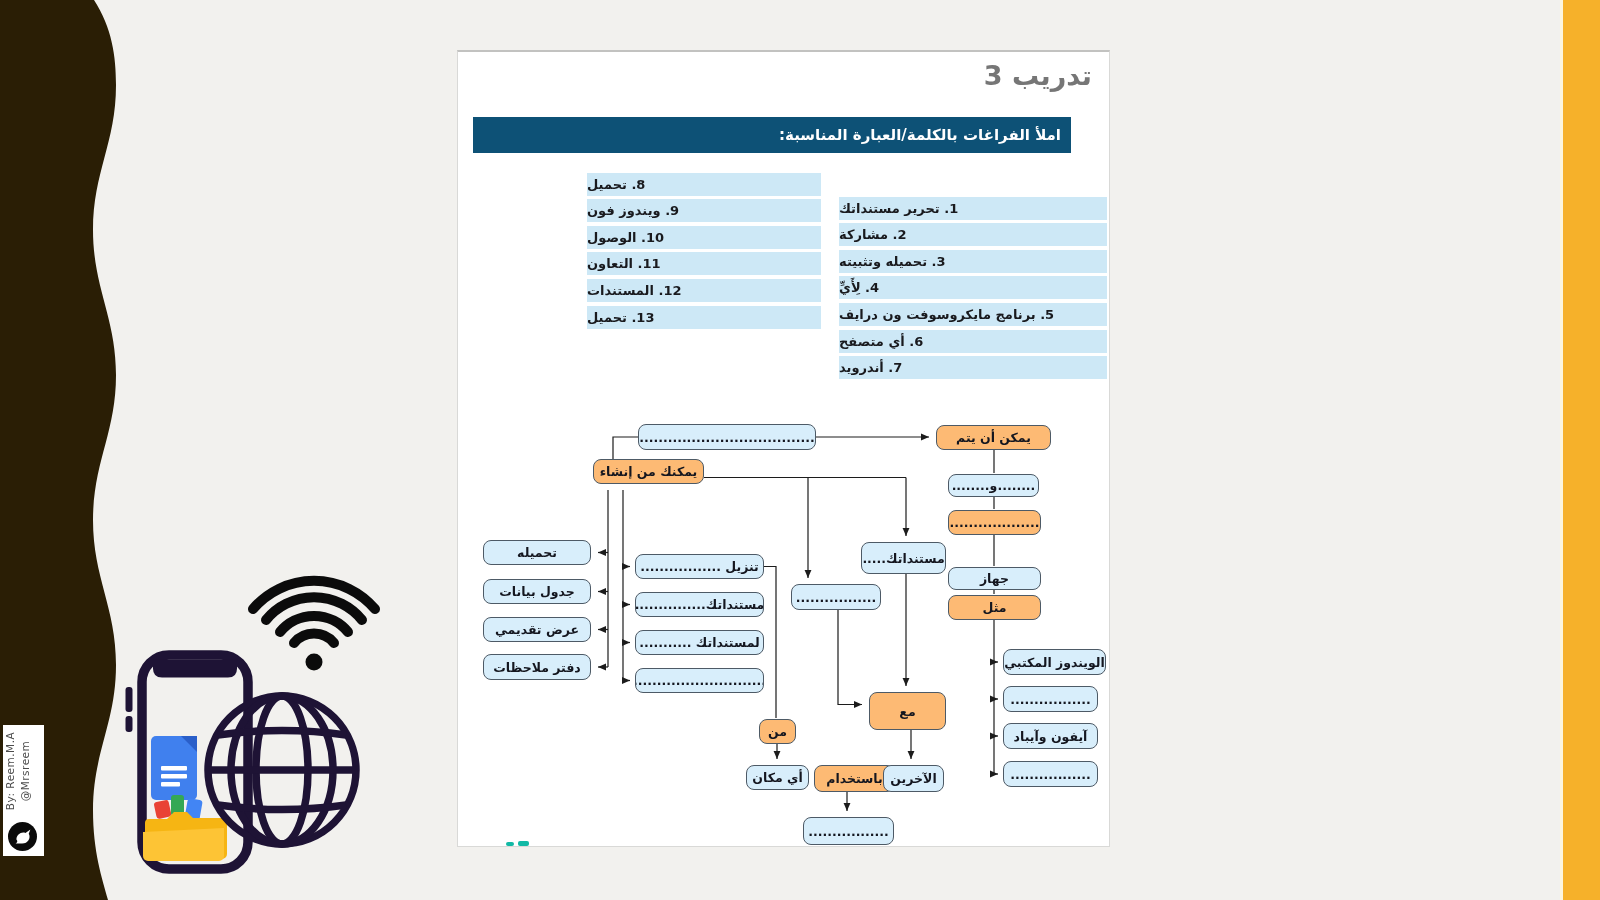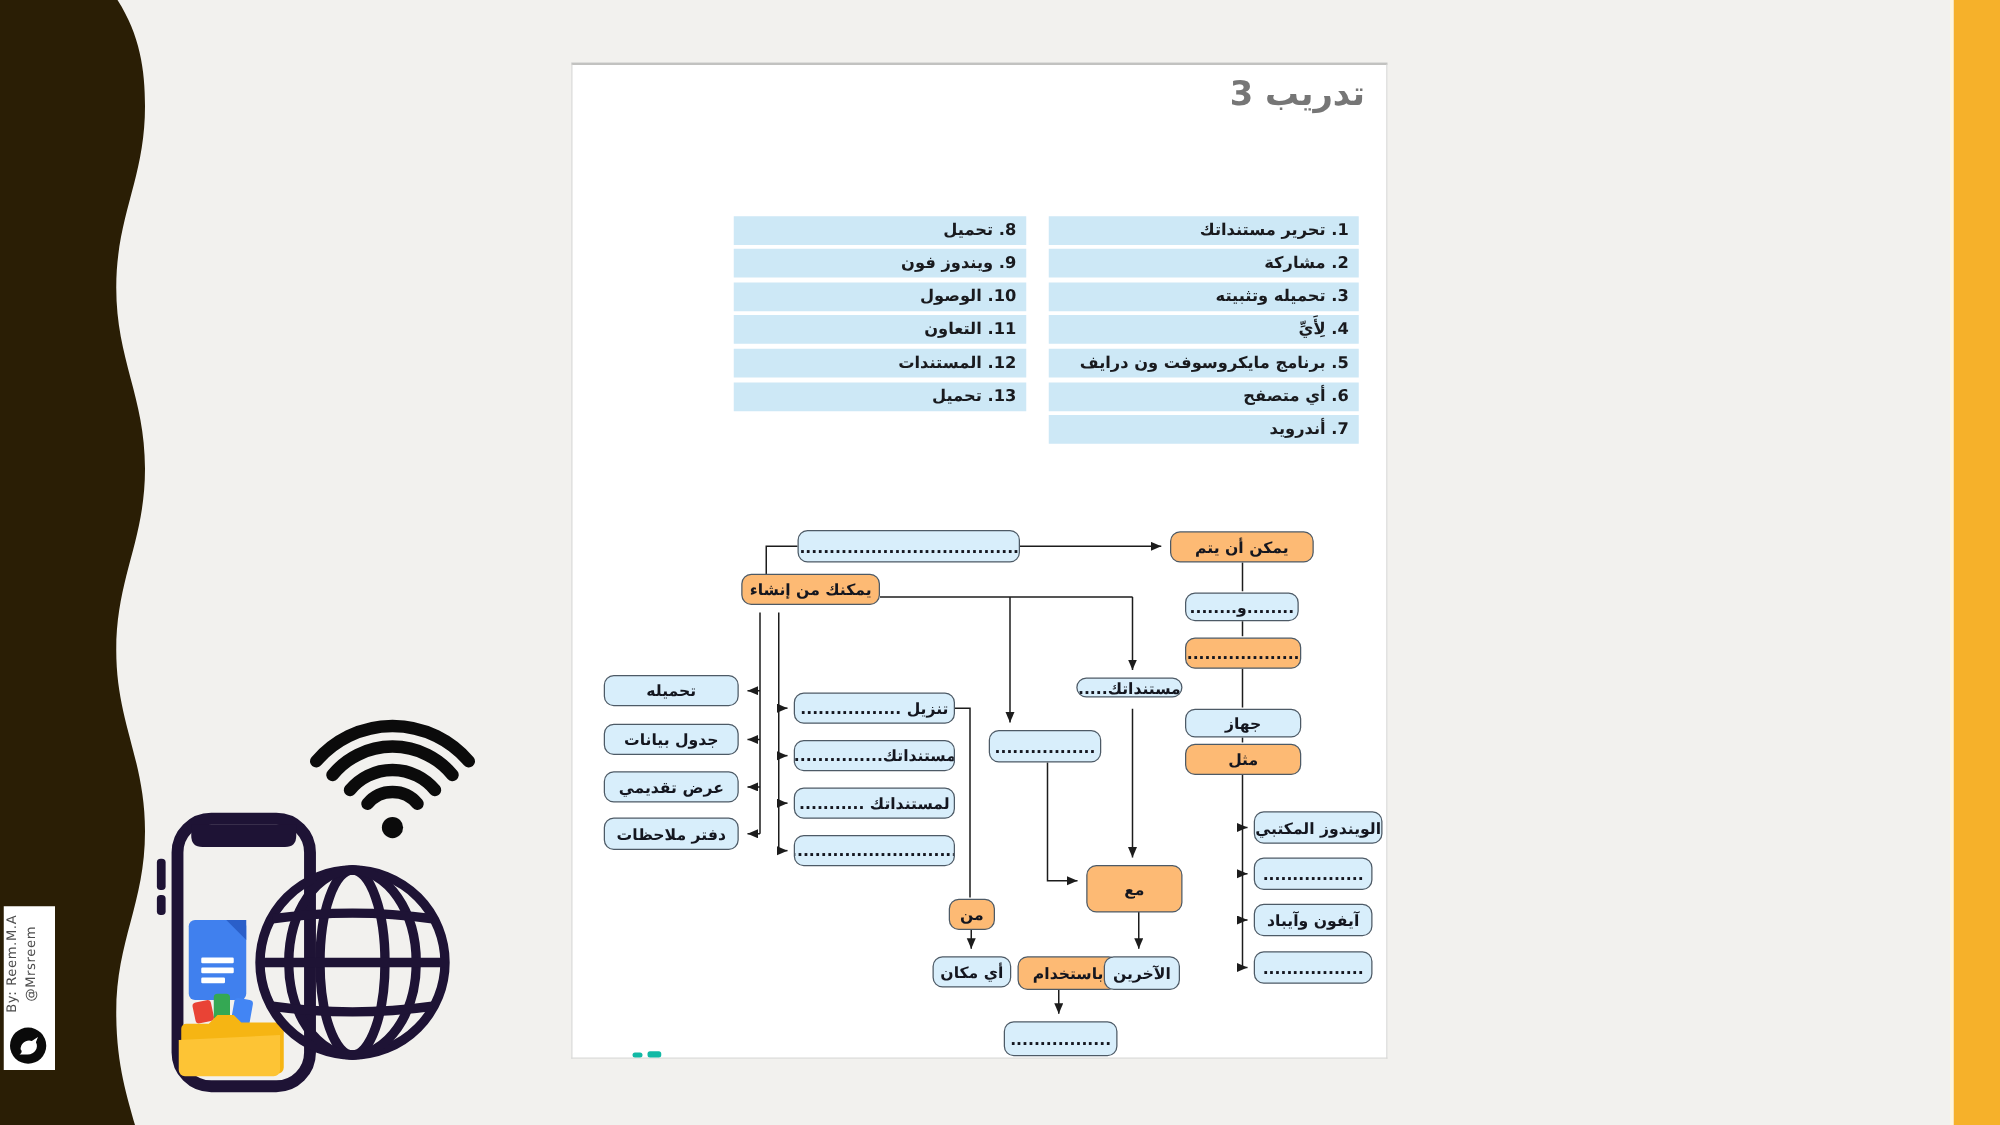--- a/index.html
+++ b/index.html
@@ -13,23 +13,23 @@
   .slide{left:457px;top:50px;width:653px;height:797px;background:#ffffff;
          border:1px solid #d9d9d7;border-top:2px solid #c2c2c0;box-sizing:border-box;}
   .slide-title{position:absolute;right:17px;top:8px;font-size:27px;font-weight:bold;
                color:#767676;direction:rtl;}
   .instruction-bar{position:absolute;left:15px;top:65px;width:598px;height:36px;
                    background:#0d5176;color:#ffffff;direction:rtl;text-align:right;
                    font-size:15px;font-weight:bold;line-height:36px;
                    padding-right:10px;box-sizing:border-box;}
   
   .bank-row{position:absolute;height:23px;background:#cde8f6;direction:rtl;
-            text-align:right;font-size:13px;font-weight:bold;color:#191a1e;
+            text-align:left;font-size:13px;font-weight:bold;color:#191a1e;
             line-height:23px;padding-right:8px;box-sizing:border-box;white-space:nowrap;overflow:hidden;}
-  .col-r{left:381px;width:248px;}
+  .col-r{left:381px;width:268px;margin-top:24px;}
   .col-l{left:129px;width:234px;}
   
   .fbox{position:absolute;border:1.4px solid #4d5a66;border-radius:8px;
         display:flex;align-items:center;justify-content:center;
         font-size:12.5px;font-weight:bold;color:#14161f;direction:rtl;
         white-space:nowrap;overflow:hidden;box-sizing:border-box;}
   .fblue{background:#d8eefb;}
   .fwhite{background:#fdba74;}
   .frag{position:absolute;background:#12b9a5;border-radius:2px;}
   
@@ -96,20 +96,21 @@
     <path d="M8 19c0-6 6-10 11-8l6-4-2 5c3 5-1 12-8 12h-8c2-1 3-3 1-5z" fill="#ffffff" transform="scale(0.82) translate(3.5,3.5)"></path>
   </svg>
 </div>
 
 <div class="abs accent-line"></div>
 <div class="abs accent-bar"></div>
 
 <div class="abs slide">
 
   <div class="slide-title">تدريب 3</div>
+  <div class="instruction-bar">املأ الفراغات بالكلمة/العبارة المناسبة:</div>
 
   <div>
     <div class="bank-row col-r" style="top:121px">1. تحرير مستنداتك</div>
     <div class="bank-row col-r" style="top:147px">2. مشاركة</div>
     <div class="bank-row col-r" style="top:174px">3. تحميله وتثبيته</div>
     <div class="bank-row col-r" style="top:200px">4. لِأَيِّ</div>
     <div class="bank-row col-r" style="top:227px">5. برنامج مايكروسوفت ون درايف</div>
     <div class="bank-row col-r" style="top:254px">6. أي متصفح</div>
     <div class="bank-row col-r" style="top:280px">7. أندرويد</div>
     <div class="bank-row col-l" style="top:121px">8. تحميل</div>
@@ -173,21 +174,21 @@
     <div class="fbox fblue" style="left:545px;top:709px;width:95px;height:26px">.................</div>
     <div class="fbox fwhite" style="left:135px;top:407px;width:111px;height:25px">يمكنك من إنشاء</div>
     <div class="fbox fblue" style="left:25px;top:488px;width:108px;height:25px">تحميله</div>
     <div class="fbox fblue" style="left:25px;top:527px;width:108px;height:25px">جدول بيانات</div>
     <div class="fbox fblue" style="left:25px;top:565px;width:108px;height:25px">عرض تقديمي</div>
     <div class="fbox fblue" style="left:25px;top:602px;width:108px;height:26px">دفتر ملاحظات</div>
     <div class="fbox fblue" style="left:177px;top:502px;width:129px;height:25px">تنزيل .................</div>
     <div class="fbox fblue" style="left:177px;top:540px;width:129px;height:25px">مستنداتك...............</div>
     <div class="fbox fblue" style="left:177px;top:578px;width:129px;height:25px">لمستنداتك ...........</div>
     <div class="fbox fblue" style="left:177px;top:616px;width:129px;height:25px">............................</div>
-    <div class="fbox fblue" style="left:403px;top:490px;width:85px;height:16px">مستنداتك.....</div>
+    <div class="fbox fblue" style="left:403px;top:490px;width:85px;height:32px">مستنداتك.....</div>
     <div class="fbox fblue" style="left:333px;top:532px;width:90px;height:26px">.................</div>
     <div class="fbox fwhite" style="left:411px;top:640px;width:77px;height:38px">مع</div>
     <div class="fbox fwhite" style="left:301px;top:667px;width:37px;height:25px">من</div>
     <div class="fbox fblue" style="left:288px;top:713px;width:63px;height:25px">أي مكان</div>
     <div class="fbox fwhite" style="left:356px;top:713px;width:81px;height:27px">باستخدام</div>
     <div class="fbox fblue" style="left:425px;top:713px;width:61px;height:27px">الآخرين</div>
     <div class="fbox fblue" style="left:345px;top:765px;width:91px;height:28px">.................</div>
   </div>
 
   <div class="frag" style="left:48px;top:790px;width:8px;height:4px"></div>

